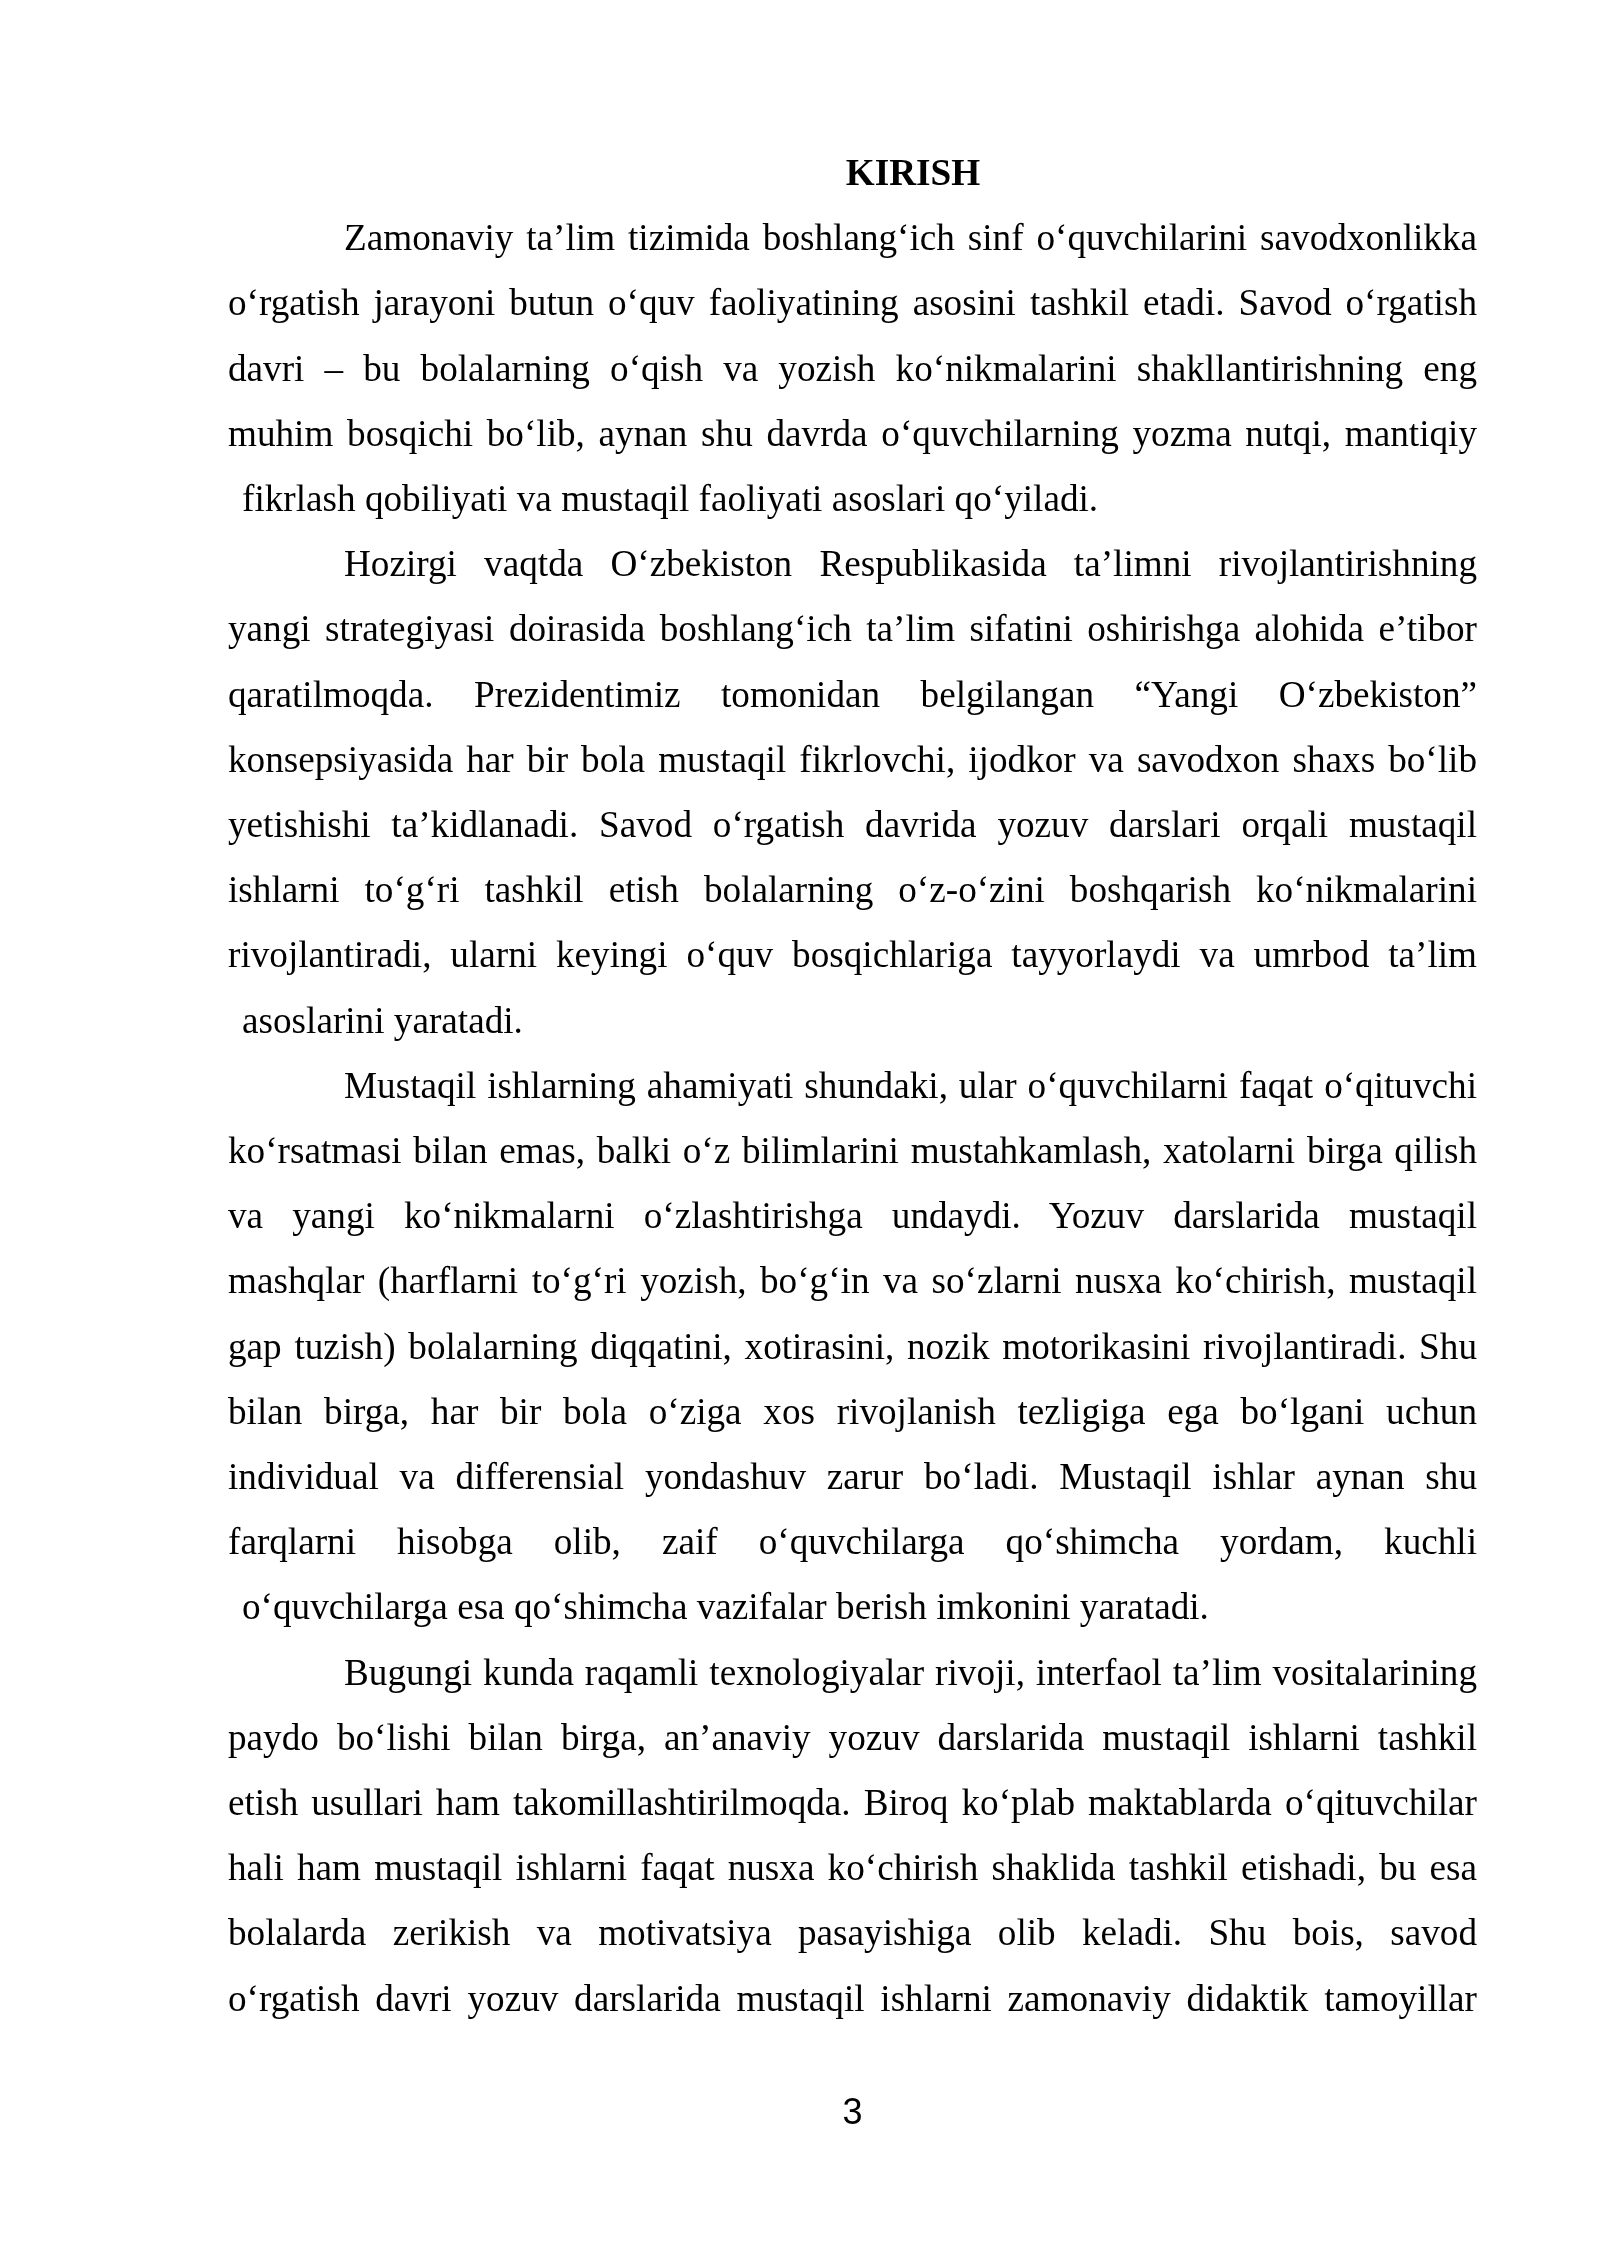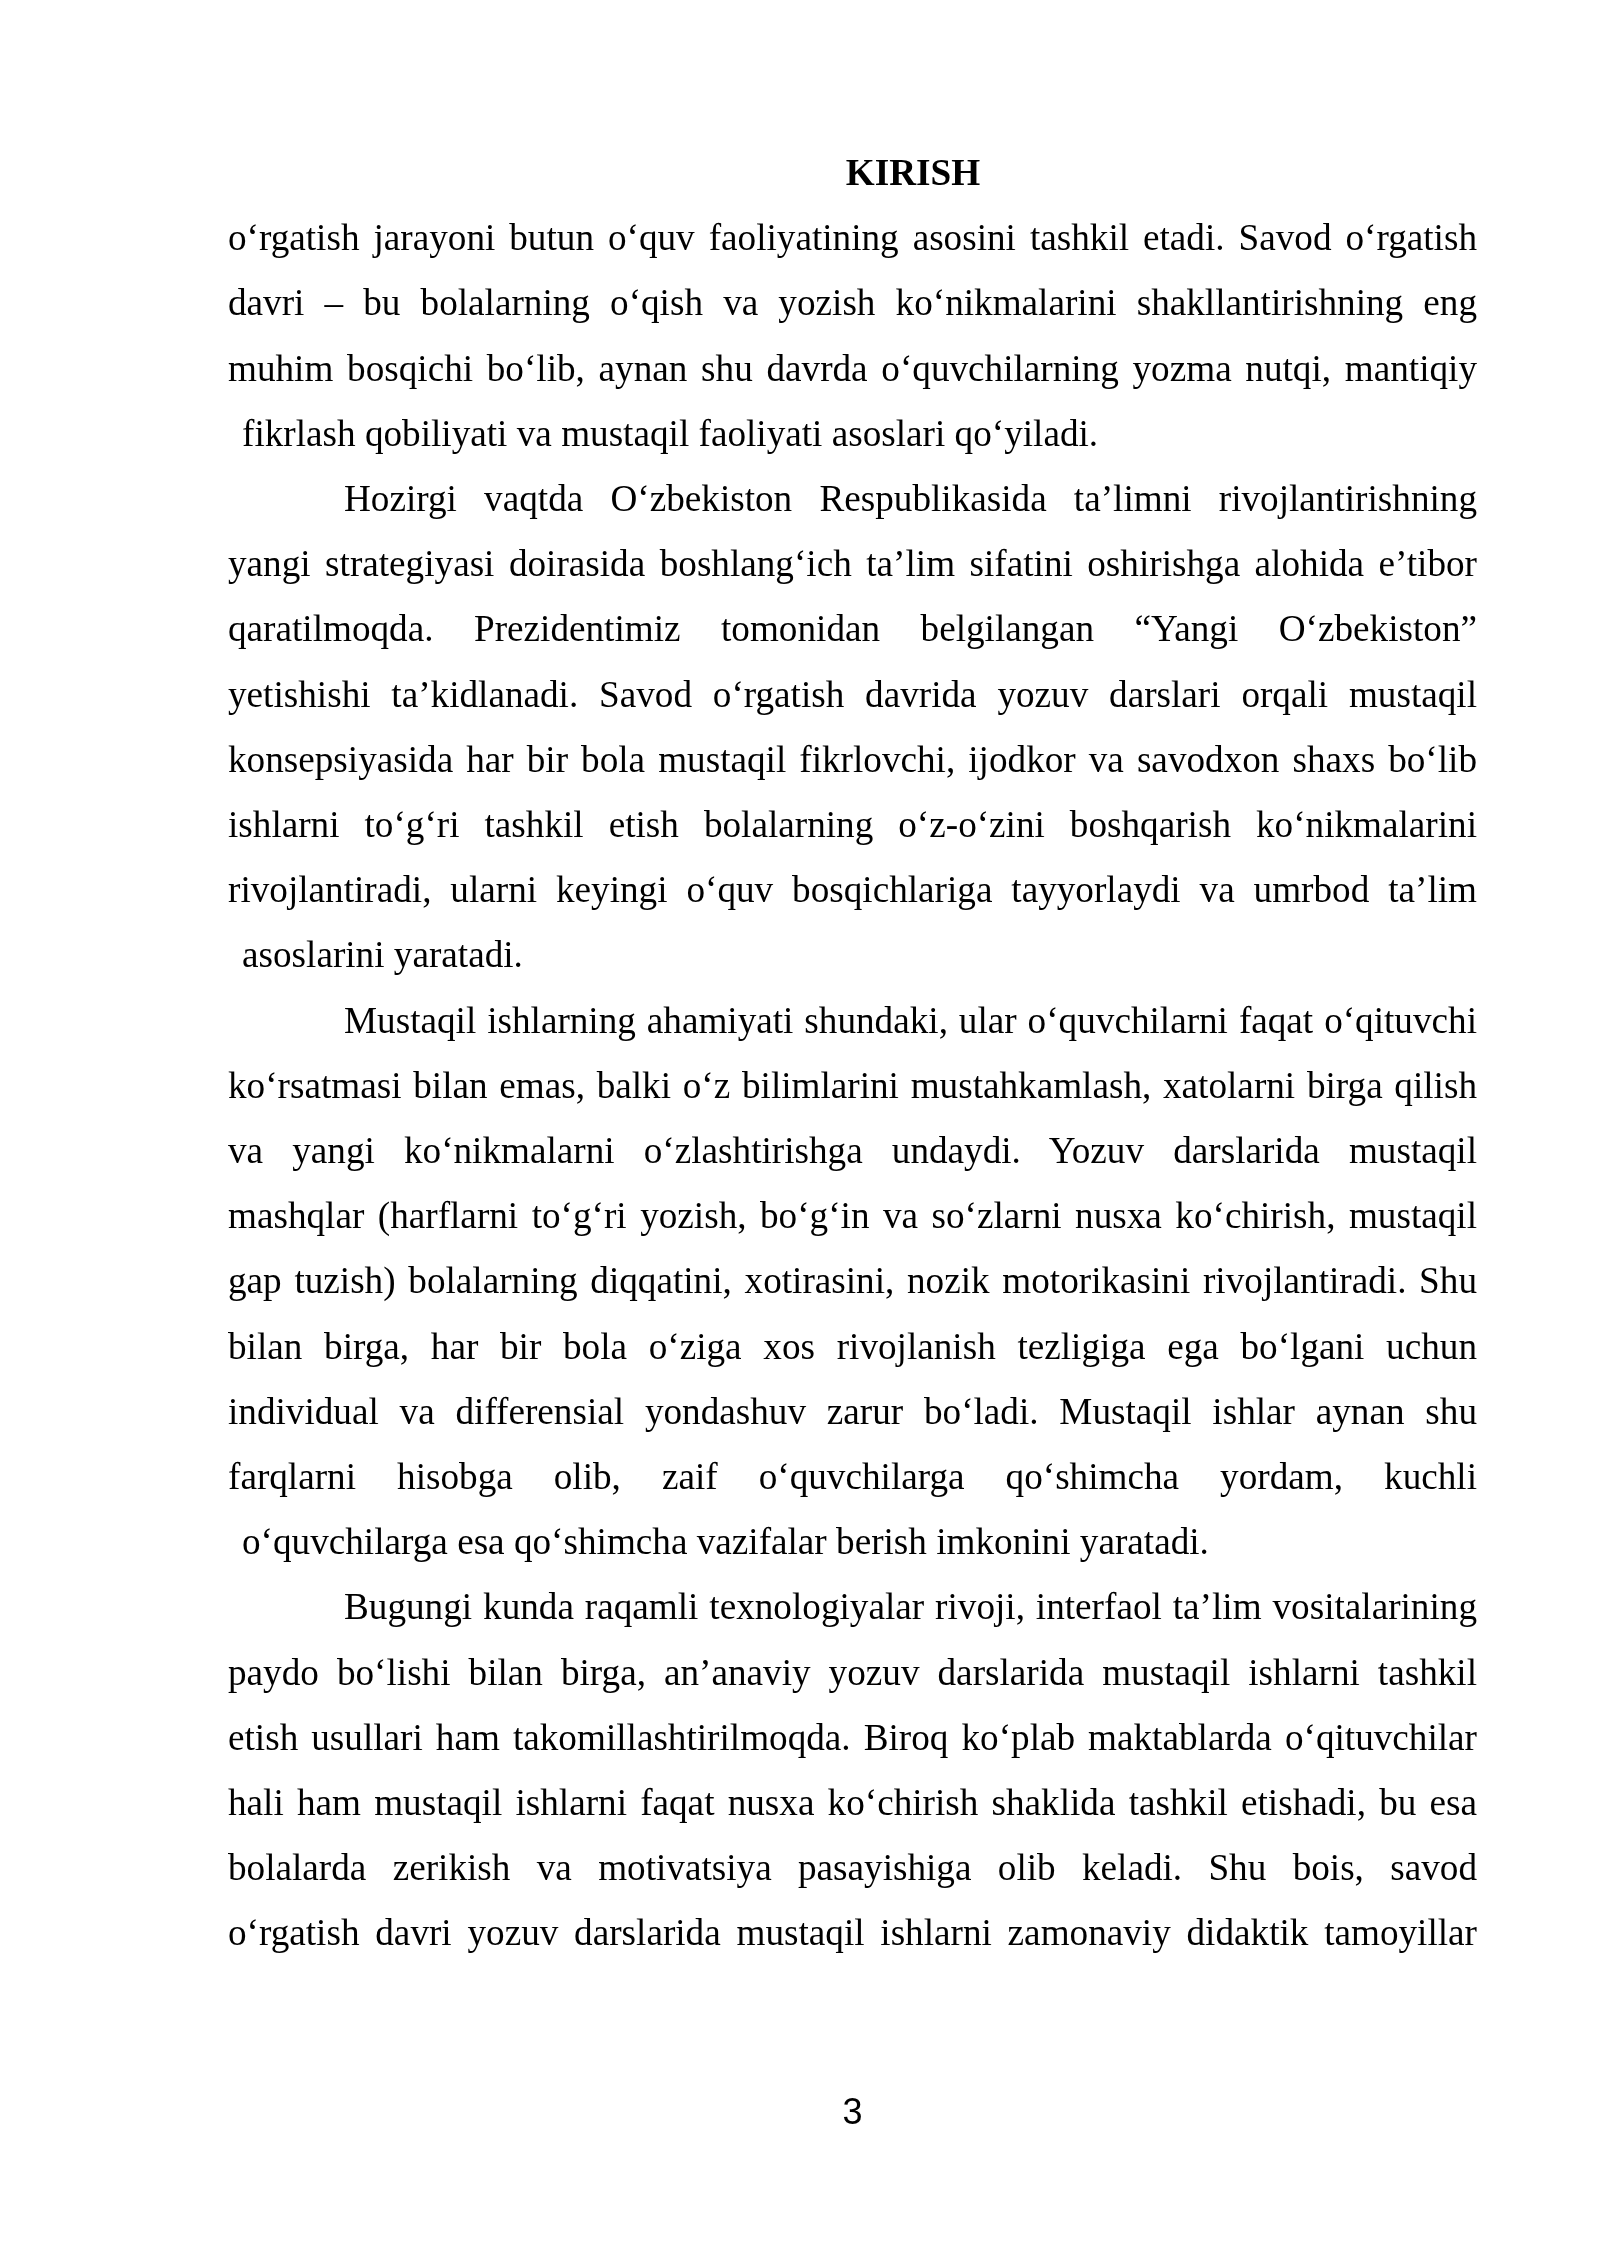--- a/index.html
+++ b/index.html
@@ -57,32 +57,33 @@
 </head>
 <body>
 
 <div class="page">
   <div class="content">
 
     <div class="title-line">KIRISH</div>
 
 
     <div>
+      <div class="ln pfirst">Zamonaviy ta’lim tizimida boshlangʻich sinf oʻquvchilarini savodxonlikka</div>
       <div class="ln">oʻrgatish jarayoni butun oʻquv faoliyatining asosini tashkil etadi. Savod oʻrgatish</div>
       <div class="ln">davri – bu bolalarning oʻqish va yozish koʻnikmalarini shakllantirishning eng</div>
       <div class="ln">muhim bosqichi boʻlib, aynan shu davrda oʻquvchilarning yozma nutqi, mantiqiy</div>
       <div class="ln plast">fikrlash qobiliyati va mustaqil faoliyati asoslari qoʻyiladi.</div>
     </div>
 
     <div>
       <div class="ln pfirst">Hozirgi vaqtda Oʻzbekiston Respublikasida ta’limni rivojlantirishning</div>
       <div class="ln">yangi strategiyasi doirasida boshlangʻich ta’lim sifatini oshirishga alohida e’tibor</div>
       <div class="ln">qaratilmoqda. Prezidentimiz tomonidan belgilangan “Yangi Oʻzbekiston”</div>
+      <div class="ln">konsepsiyasida har bir bola mustaqil fikrlovchi, ijodkor va savodxon shaxs boʻlib</div>
       <div class="ln">yetishishi ta’kidlanadi. Savod oʻrgatish davrida yozuv darslari orqali mustaqil</div>
-      <div class="ln">konsepsiyasida har bir bola mustaqil fikrlovchi, ijodkor va savodxon shaxs boʻlib</div>
       <div class="ln">ishlarni toʻgʻri tashkil etish bolalarning oʻz-oʻzini boshqarish koʻnikmalarini</div>
       <div class="ln">rivojlantiradi, ularni keyingi oʻquv bosqichlariga tayyorlaydi va umrbod ta’lim</div>
       <div class="ln plast">asoslarini yaratadi.</div>
     </div>
 
     <div>
       <div class="ln pfirst">Mustaqil ishlarning ahamiyati shundaki, ular oʻquvchilarni faqat oʻqituvchi</div>
       <div class="ln">koʻrsatmasi bilan emas, balki oʻz bilimlarini mustahkamlash, xatolarni birga qilish</div>
       <div class="ln">va yangi koʻnikmalarni oʻzlashtirishga undaydi. Yozuv darslarida mustaqil</div>
       <div class="ln">mashqlar (harflarni toʻgʻri yozish, boʻgʻin va soʻzlarni nusxa koʻchirish, mustaqil</div>

